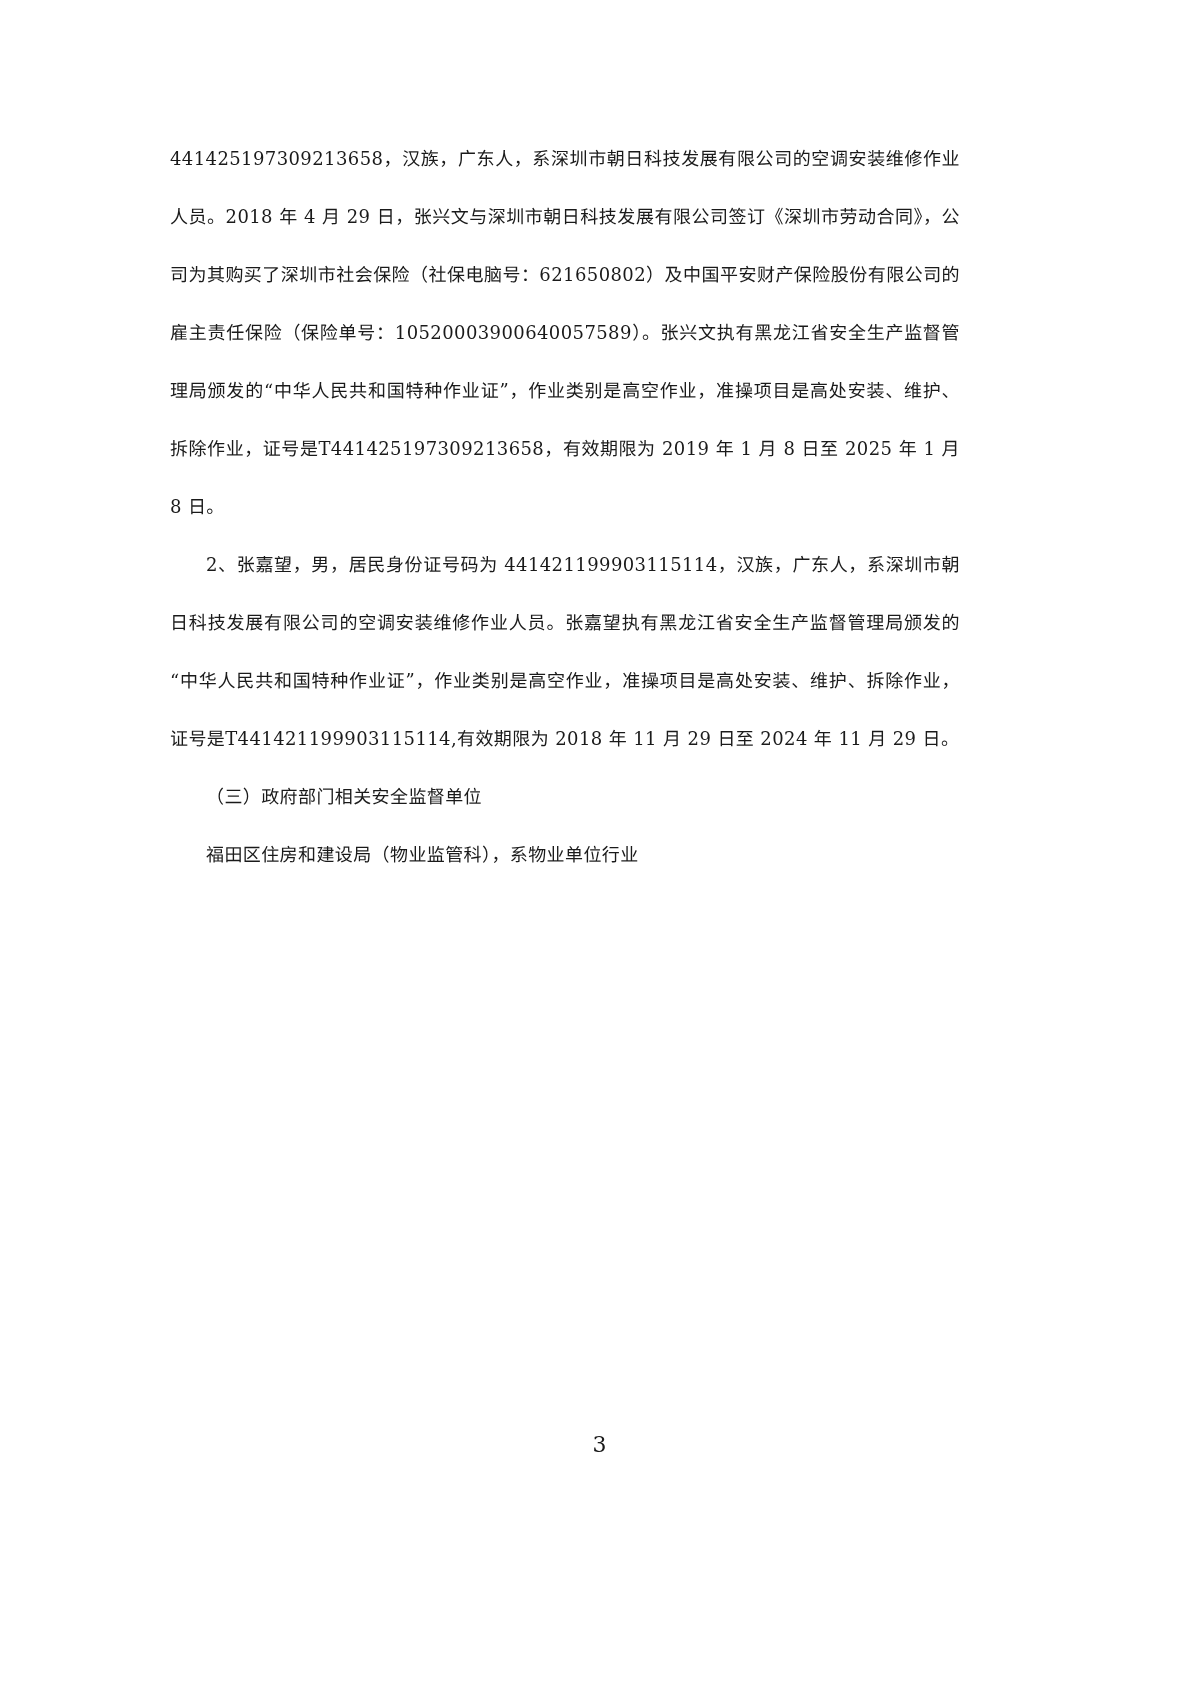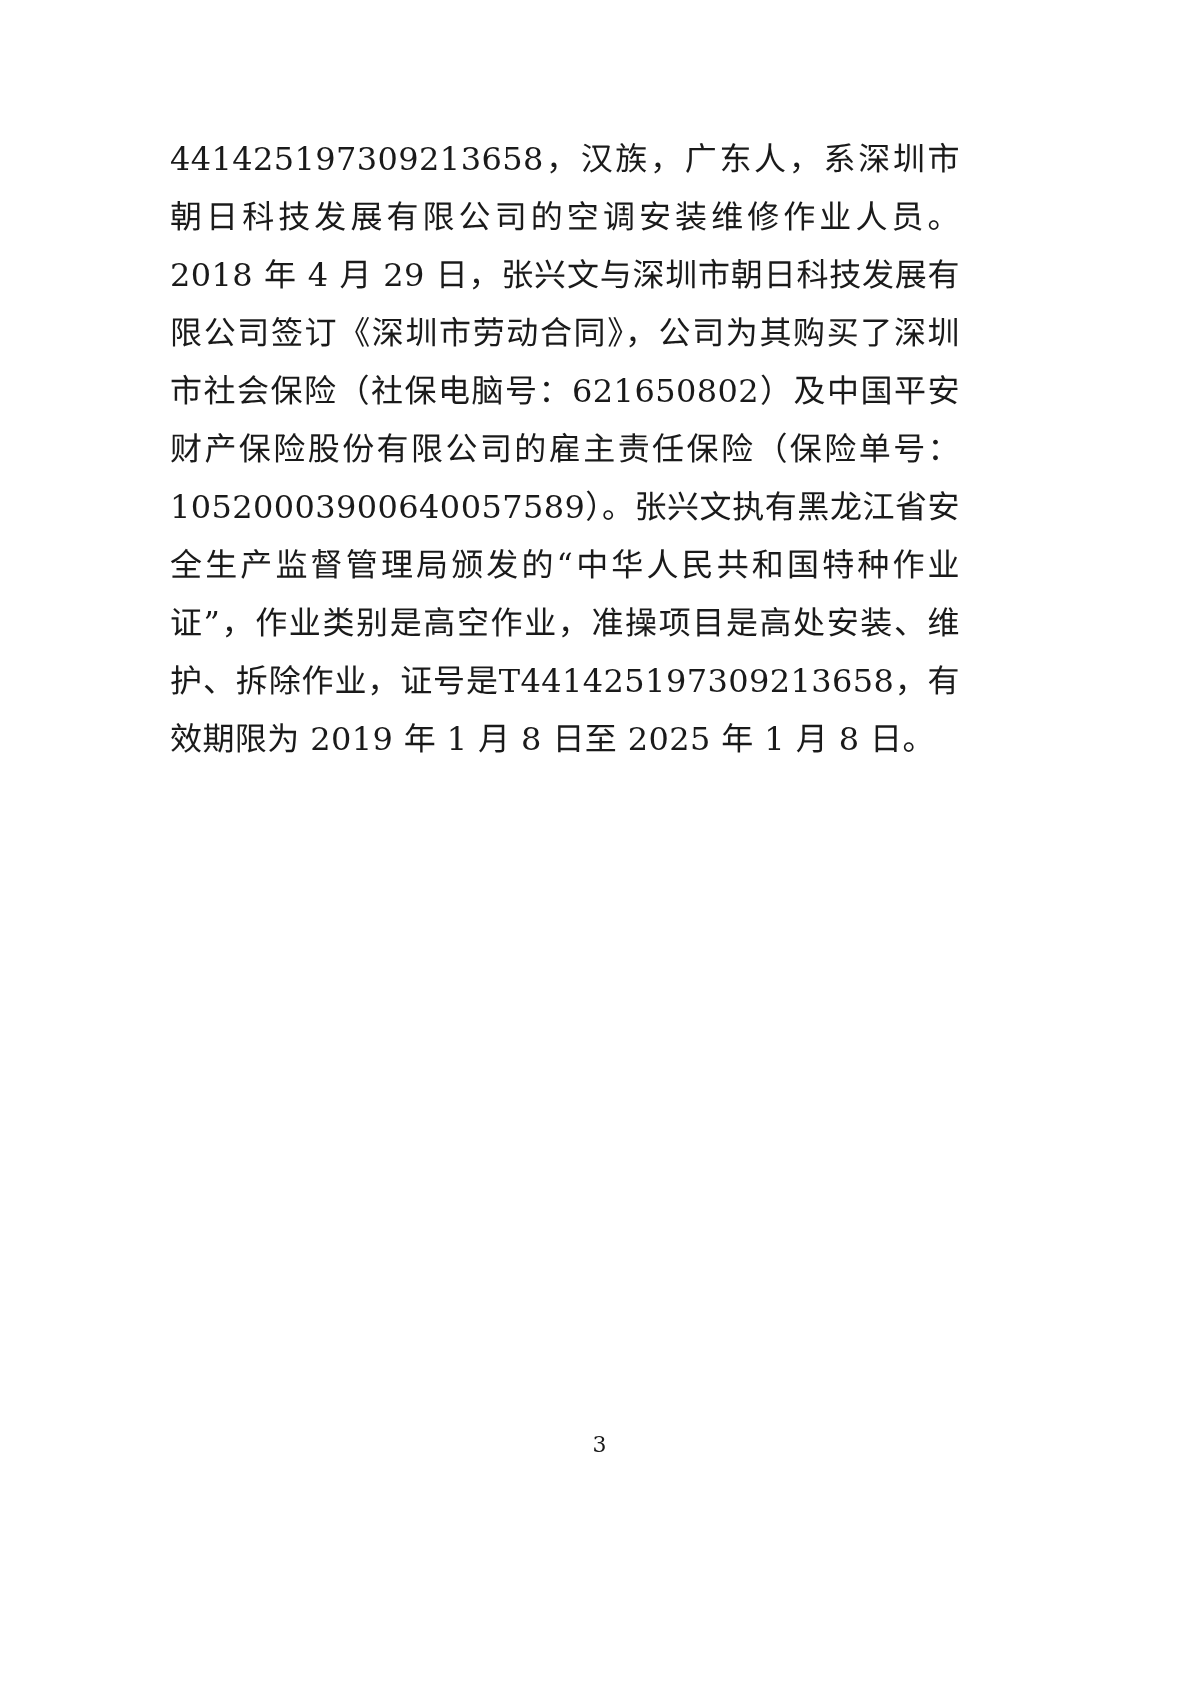--- a/index.html
+++ b/index.html
@@ -17,21 +17,21 @@
     overflow: hidden;
   }
   .content {
     position: absolute;
     left: 170px;
     top: 130px;
     width: 790px;
   }
   .para {
     font-family: "DejaVu Serif", "Liberation Serif", serif;
-    font-size: 32px;
+    font-size: 18px;
     line-height: 58px;
     color: #1a1a1a;
     text-align: justify;
     text-justify: inter-ideograph;
     letter-spacing: 0.4px;
     margin: 0;
     white-space: pre-wrap;
   }
   .para.indent {
     text-indent: 2em;
@@ -46,15 +46,18 @@
     font-size: 22px;
     color: #1a1a1a;
   }
 </style>
 </head>
 <body>
 
 <div class="page">
   <div class="content">
     <p class="para">441425197309213658，汉族，广东人，系深圳市朝日科技发展有限公司的空调安装维修作业人员。2018 年 4 月 29 日，张兴文与深圳市朝日科技发展有限公司签订《深圳市劳动合同》，公司为其购买了深圳市社会保险（社保电脑号：621650802）及中国平安财产保险股份有限公司的雇主责任保险（保险单号：10520003900640057589）。张兴文执有黑龙江省安全生产监督管理局颁发的“中华人民共和国特种作业证”，作业类别是高空作业，准操项目是高处安装、维护、拆除作业，证号是T441425197309213658，有效期限为 2019 年 1 月 8 日至 2025 年 1 月 8 日。</p>
+    <p class="para indent">2、张嘉望，男，居民身份证号码为 441421199903115114，汉族，广东人，系深圳市朝日科技发展有限公司的空调安装维修作业人员。张嘉望执有黑龙江省安全生产监督管理局颁发的“中华人民共和国特种作业证”，作业类别是高空作业，准操项目是高处安装、维护、拆除作业，证号是T441421199903115114,有效期限为 2018 年 11 月 29 日至 2024 年 11 月 29 日。</p>
+    <p class="para indent">（三）政府部门相关安全监督单位</p>
+    <p class="para indent">福田区住房和建设局（物业监管科），系物业单位行业</p>
   </div>
   <div class="page-number">3</div>
 </div>
 
 </body></html>

